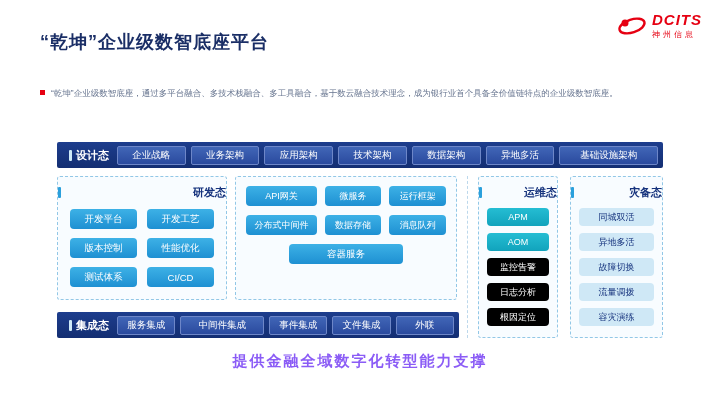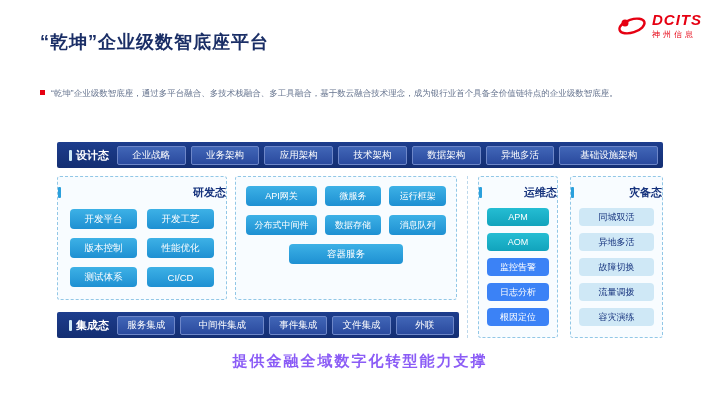--- a/index.html
+++ b/index.html
@@ -48,21 +48,21 @@
 
   .dev-grid { display:grid; grid-template-columns:1fr 1fr; gap:9px 10px; padding:9px 12px 0; }
   .runtime-grid { display:grid; grid-template-columns:1.25fr 1fr 1fr; gap:9px 8px; padding:9px 10px 0; }
   .runtime-grid .btn { font-size:9px; }
   .runtime-wide-row { display:flex; justify-content:center; margin-top:9px; }
   .runtime-wide-row .btn { width:114px; }
 
   .v-col { display:flex; flex-direction:column; gap:7px; padding:8px 8px 0; }
   .v-col .btn { height:18px; font-size:9px; }
   .btn-teal { background:linear-gradient(180deg,#25bdd3,#11a3bc); }
-  .btn-cyan { background:#3b82f6; color:#ffffff; }
+  .btn-cyan { background:#000000; color:#ffffff; }
   .btn-pale { background:#cfe8f6; color:#16337d; }
 
   .divider-dashed { position:absolute; left:467px; top:176px; height:162px; width:0; border-left:1px dashed #bcd8ec; }
 
   .footer-text { position:absolute; left:0; right:0; top:352px; text-align:center; color:#8b5cf6;
                  font-size:15px; font-weight:bold; letter-spacing:2px; }
 </style>
 </head>
 <body>
 

